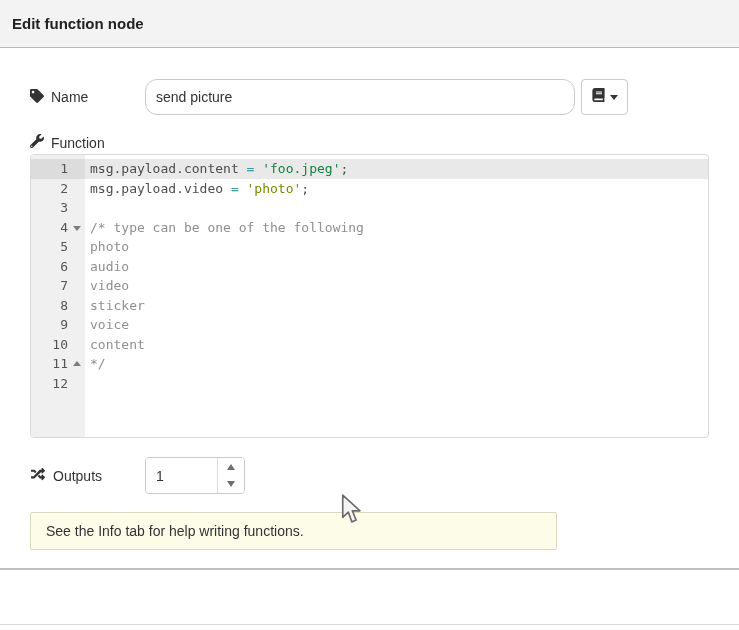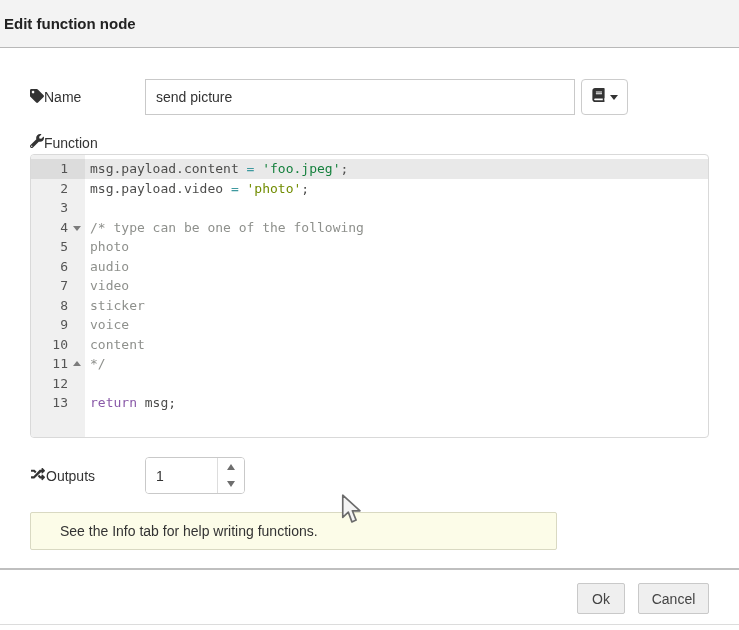--- a/index.html
+++ b/index.html
@@ -10,38 +10,38 @@
     width: 739px; height: 630px;
     background: #fff;
     overflow: hidden;
   }
   
   .dlg-header {
     height: 48px;
     background: #f3f3f3;
     border-bottom: 1px solid #b8b8b8;
     line-height: 47px;
-    padding-left: 4px;
+    padding-left: 12px;
     font-size: 15px;
     font-weight: bold;
     color: #222;
   }
   
   .dlg-body { padding: 0 30px; }
   .form-row { display: flex; align-items: center; }
   .field-label {
     width: 115px; flex: none;
-    display: flex; align-items: center; 
+    display: flex; align-items: center; gap: 7px;
     font-size: 14px; color: #333;
   }
   .field-label svg { flex: none; }
   .name-row { margin-top: 31px; }
   .text-input {
     width: 430px; height: 36px;
-    border: 1px solid #c9c9c9; border-radius: 0;
+    border: 1px solid #c9c9c9; border-radius: 12px;
     padding: 0 10px; font-size: 14px; color: #333;
     font-family: "Liberation Sans", sans-serif;
     outline: none; background: #fff;
   }
   .library-btn {
     margin-left: 6px;
     width: 47px; height: 36px;
     background: #fff;
     border: 1px solid #ccc; border-radius: 4px;
     display: flex; align-items: center; justify-content: center; gap: 5px;
@@ -119,21 +119,21 @@
     border-left: 4px solid transparent; border-right: 4px solid transparent;
     border-top: 6px solid #6e6e6e;
   }
   
   .form-tip {
     margin-top: 18px;
     width: 527px;
     background: #fcfce8;
     border: 1px solid #d9d9c2;
     border-radius: 2px;
-    padding: 10px 29px;
+    padding: 10px 15px;
     font-size: 14px; color: #333;
   }
   
   .footer-divider {
     position: absolute; left: 0; right: 0; top: 568px;
     border-top: 2px solid #bfbfbf;
   }
   .footer-buttons {
     position: absolute; top: 583px; right: 30px;
     display: flex; gap: 13px;
@@ -241,24 +241,20 @@
             <div class="ed-gutter-cell">10</div>
             <div class="ed-code"><span style="color: rgb(142, 144, 140);">content</span></div>
           </div>
           <div class="ed-row">
             <div class="ed-gutter-cell">11<span class="fold close"></span></div>
             <div class="ed-code"><span style="color: rgb(142, 144, 140);">*/</span></div>
           </div>
           <div class="ed-row">
             <div class="ed-gutter-cell">12</div>
             <div class="ed-code"></div>
-          </div>
-          <div class="ed-row">
-            <div class="ed-gutter-cell">13</div>
-            <div class="ed-code"><span style="color: rgb(137, 89, 168);">return</span><span style="color: rgb(77, 77, 76);"> msg;</span></div>
           </div>
         </div>
     </div>
 
     <div class="form-row outputs-row">
       <div class="field-label">
         <span>
           <svg width="16" height="14" viewBox="0 0 512 512">
               <path class="icon-dark" d="M504.971 359.029c9.373 9.373 9.373 24.569 0 33.941l-80 79.984c-15.01 15.01-40.971 4.49-40.971-16.971V416h-58.785a12.004 12.004 0 0 1-8.773-3.812l-70.556-75.596 53.333-57.143L352 336h32v-39.981c0-21.438 25.943-31.998 40.971-16.971l80 79.981zM12 176h84l52.781 56.551 53.333-57.143-70.556-75.596A11.999 11.999 0 0 0 122.785 96H12c-6.627 0-12 5.373-12 12v56c0 6.627 5.373 12 12 12zm372 0v39.984c0 21.46 25.961 31.98 40.971 16.971l80-79.984c9.373-9.373 9.373-24.569 0-33.941l-80-79.981C409.943 24.021 384 34.582 384 56.019V96h-58.785a12.004 12.004 0 0 0-8.773 3.812L96 336H12c-6.627 0-12 5.373-12 12v56c0 6.627 5.373 12 12 12h110.785c3.326 0 6.503-1.381 8.773-3.812L384 176z"></path>
             </svg>
@@ -278,24 +274,20 @@
       </div>
     </div>
 
     <div class="form-tip">
       <span>See the Info tab for help writing functions.</span>
     </div>
 
   </div>
 
   <div class="footer-divider"></div>
-  <div class="footer-buttons">
-    <button class="dlg-btn btn-ok">Ok</button>
-    <button class="dlg-btn btn-cancel">Cancel</button>
-  </div>
   <div class="bottom-line"></div>
 
   <div class="mouse-cursor">
     <svg width="22" height="30" viewBox="0 0 14 20">
       <path d="M1.5 0.8 L1.5 15.6 L5.2 12.1 L7.6 18.6 L10.4 17.4 L7.9 11.2 L13 11.2 Z" fill="#f4f4f4" stroke="#6b6b6b" stroke-width="1.1" stroke-linejoin="round"></path>
     </svg>
   </div>
 
 </div>
 

